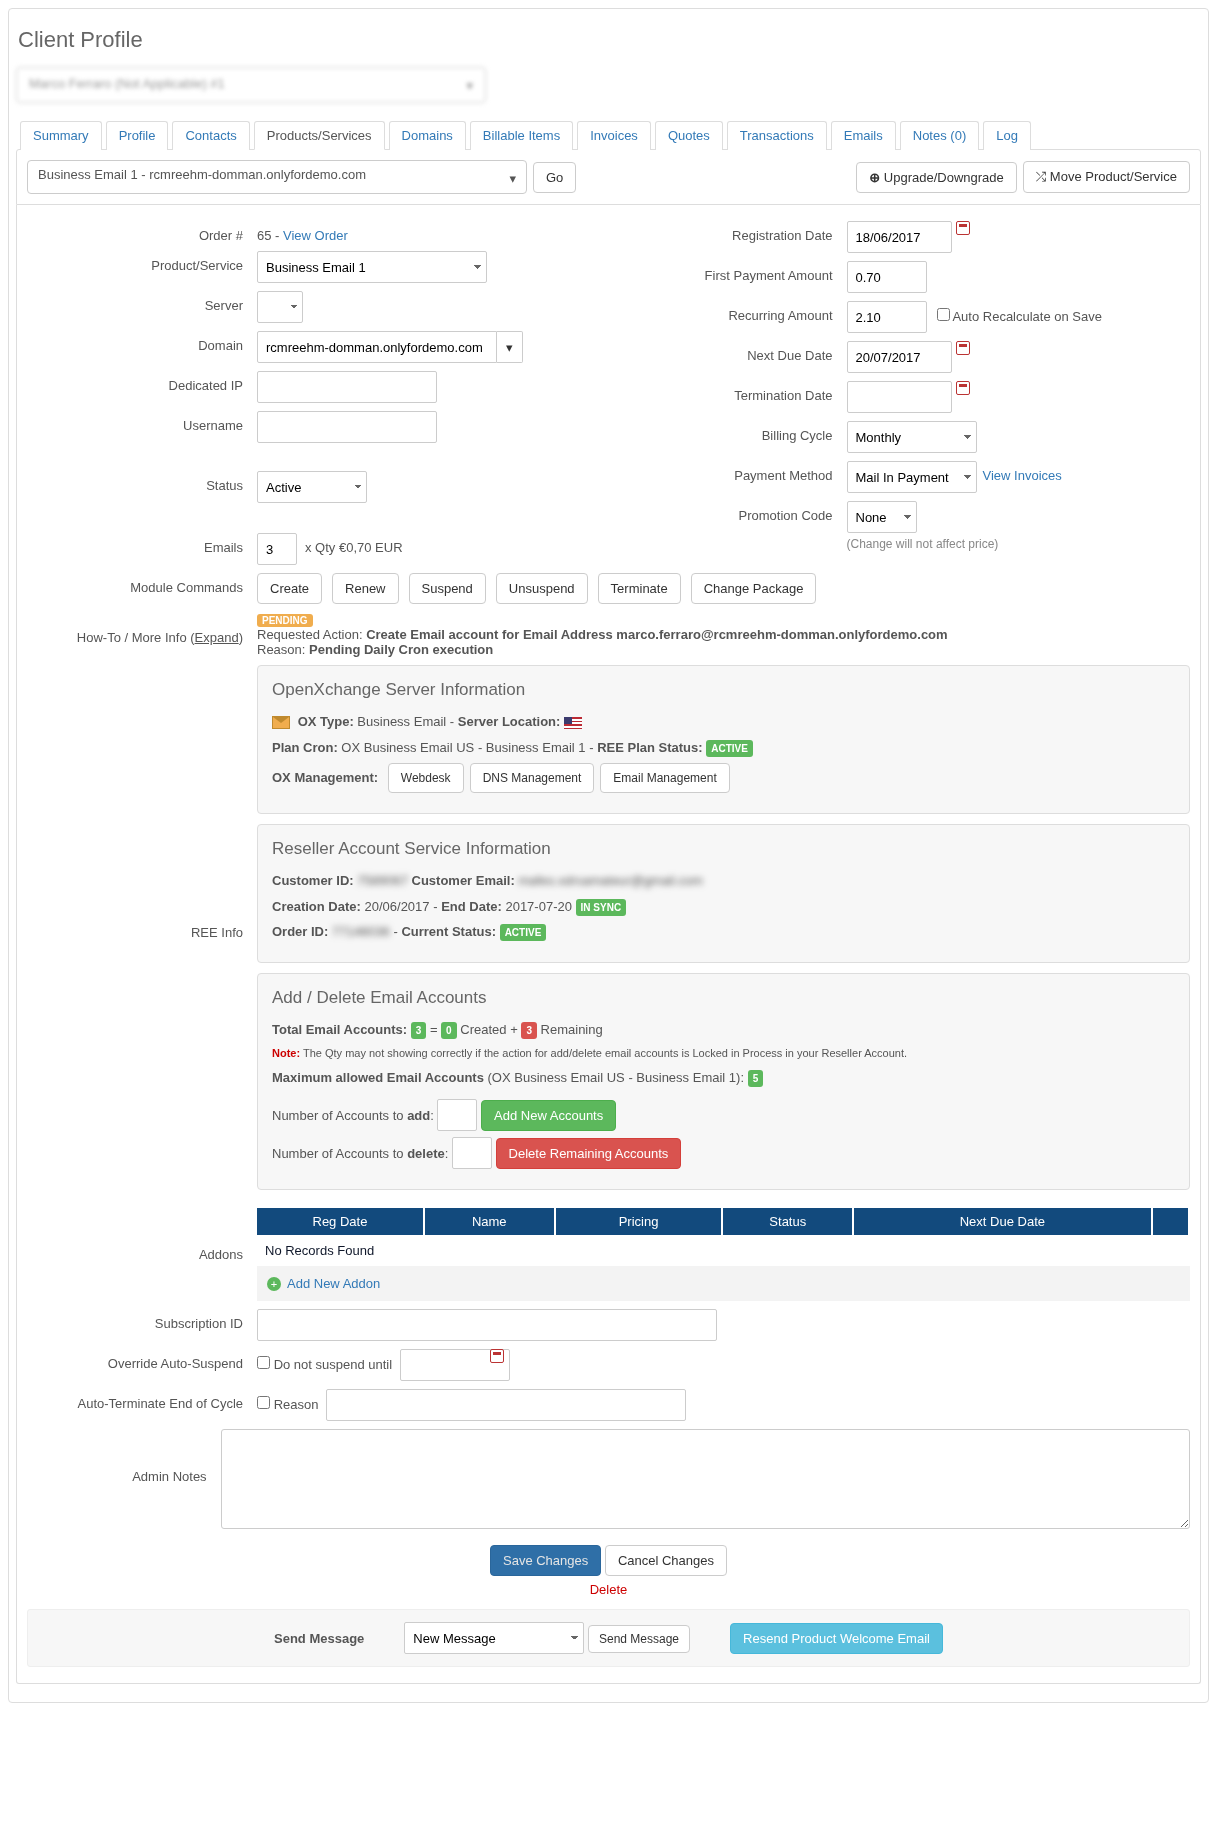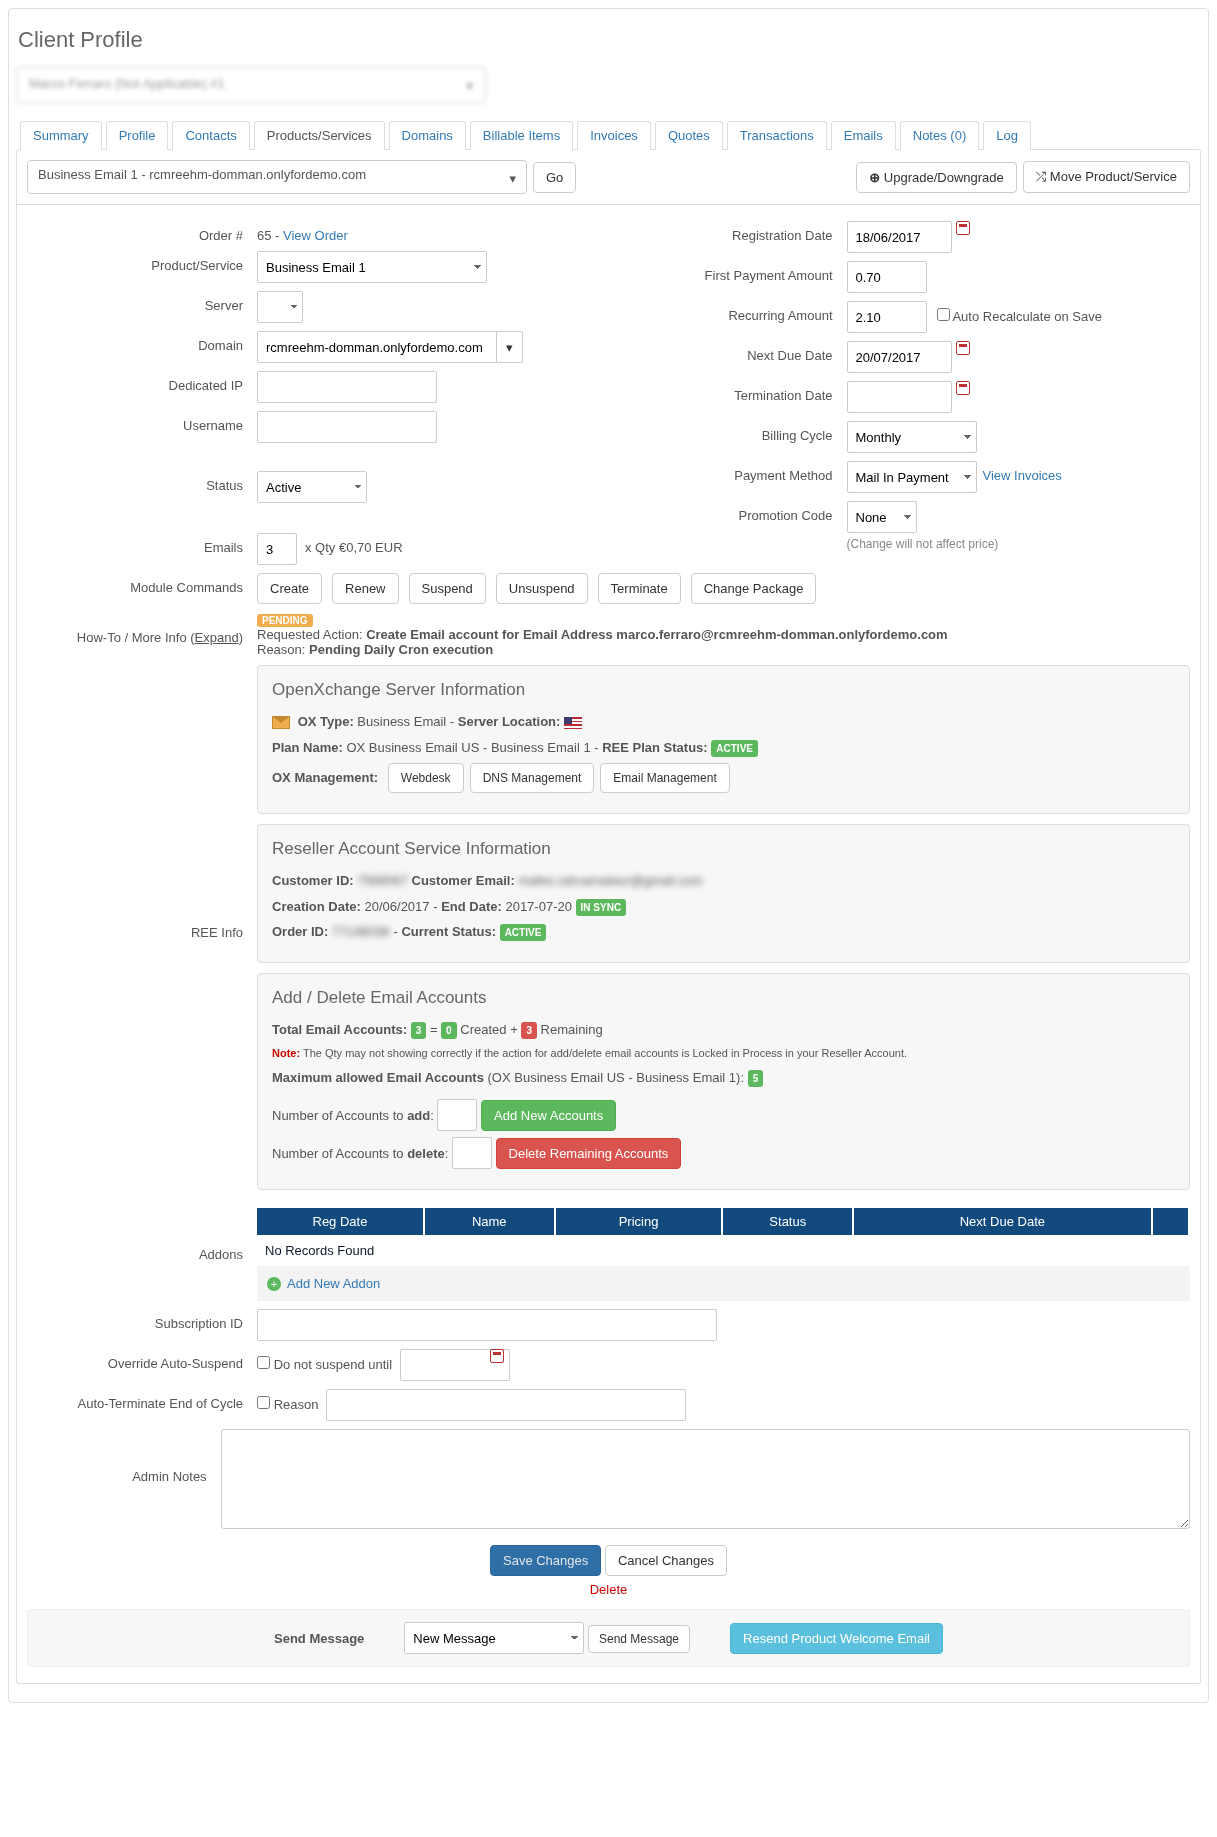--- a/index.html
+++ b/index.html
@@ -200,21 +200,21 @@
     </div>
 
     <div class="row" style="align-items:center">
       <div class="label-cell" style="padding-top:0">REE Info</div>
       <div style="flex:1">
 
         <div class="well">
           <h4>OpenXchange Server Information</h4>
           <p><span class="mail-icon"></span>
             <strong>OX Type:</strong> <span>Business Email</span> - <strong>Server Location:</strong> <span class="flag"></span></p>
-          <p><strong>Plan Name:</strong> <span>OX Business Email US - Business Email 1</span> - <strong>REE Plan Status:</strong> <span class="badge badge-green">ACTIVE</span></p>
+          <p><strong>Plan Cron:</strong> <span>OX Business Email US - Business Email 1</span> - <strong>REE Plan Status:</strong> <span class="badge badge-green">ACTIVE</span></p>
           <p><strong>OX Management:</strong> <span id="ox-mgmt-btns"><button class="btn" style="margin-left: 6px; font-size: 12px;">Webdesk</button><button class="btn" style="margin-left: 6px; font-size: 12px;">DNS Management</button><button class="btn" style="margin-left: 6px; font-size: 12px;">Email Management</button></span></p>
         </div>
 
         <div class="well">
           <h4>Reseller Account Service Information</h4>
           <p><strong>Customer ID:</strong> <span class="blur">7589067</span> <strong>Customer Email:</strong> <span class="blur">mafeo.xdrsamateur@gmail.com</span></p>
           <p><strong>Creation Date:</strong> <span>20/06/2017</span> - <strong>End Date:</strong> <span>2017-07-20</span> <span class="badge badge-green">IN SYNC</span></p>
           <p><strong>Order ID:</strong> <span class="blur">77146036</span> - <strong>Current Status:</strong> <span class="badge badge-green">ACTIVE</span></p>
         </div>
 

